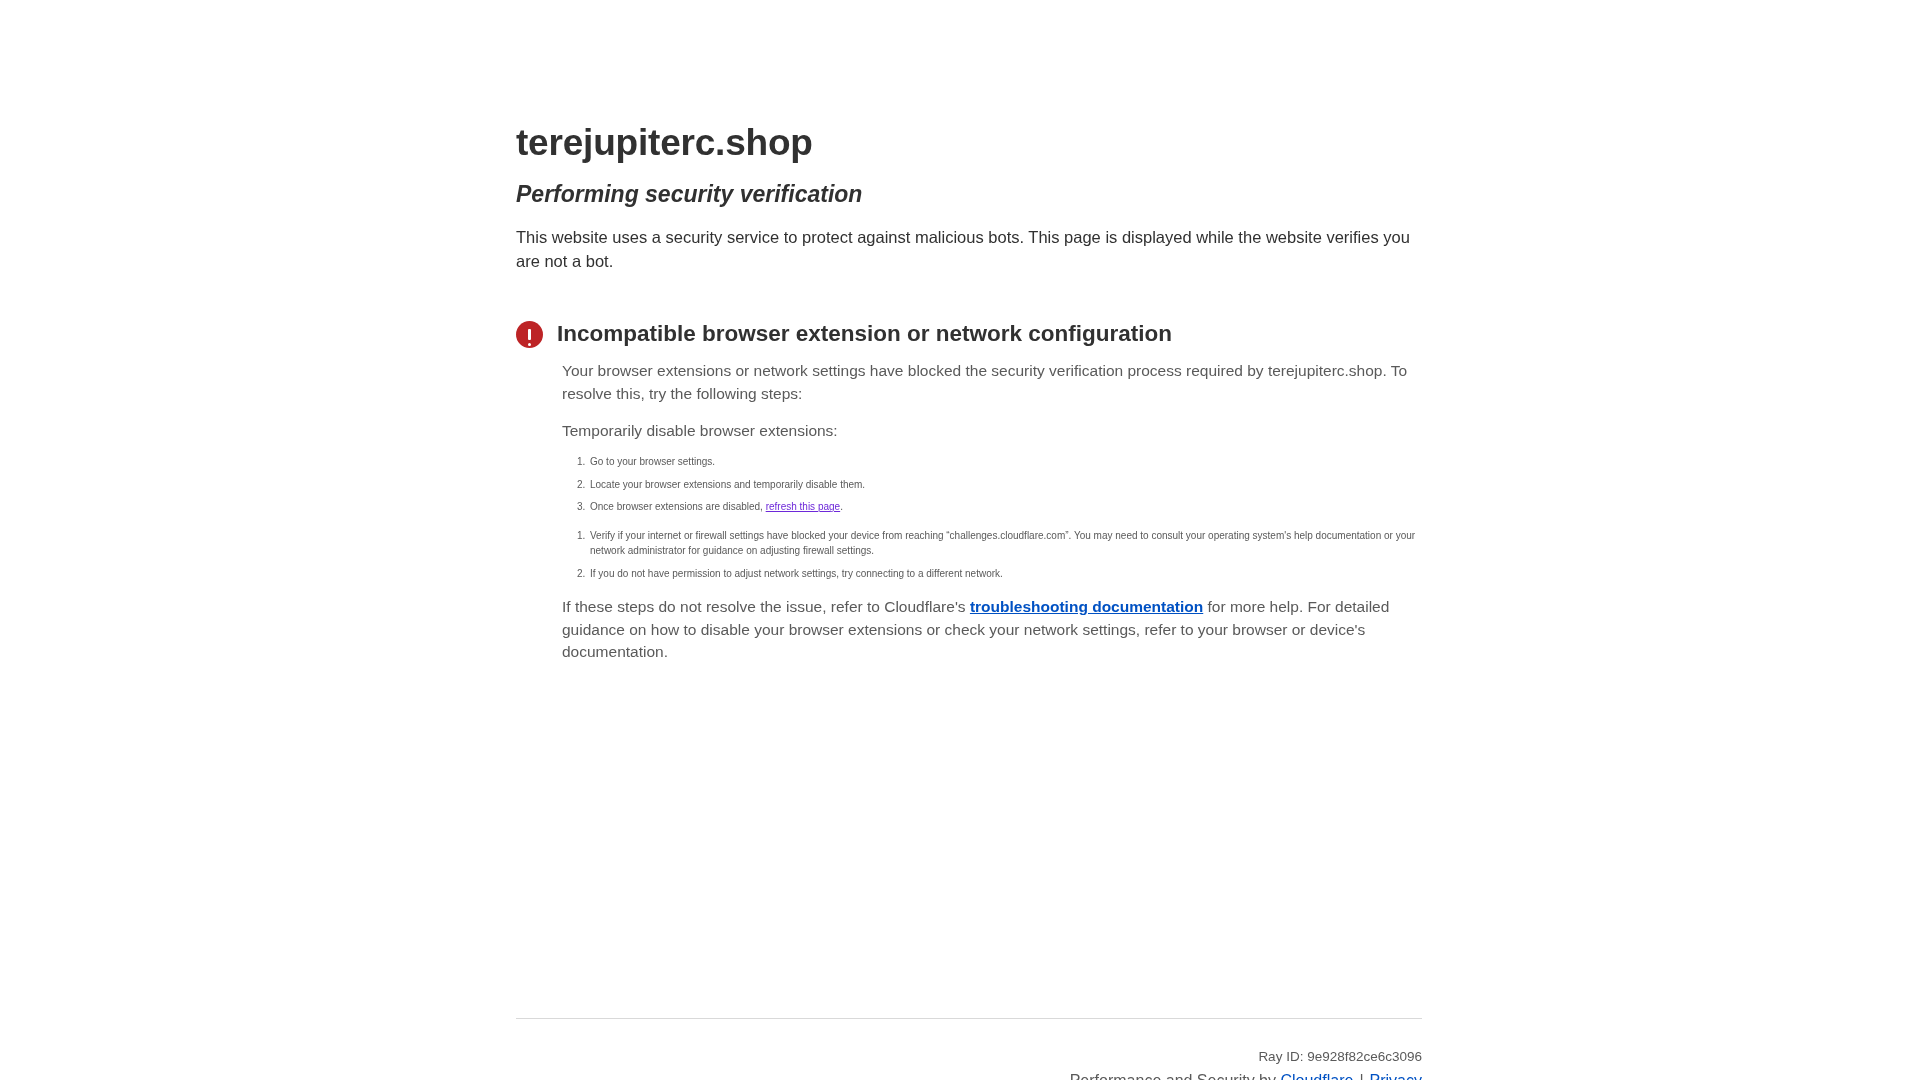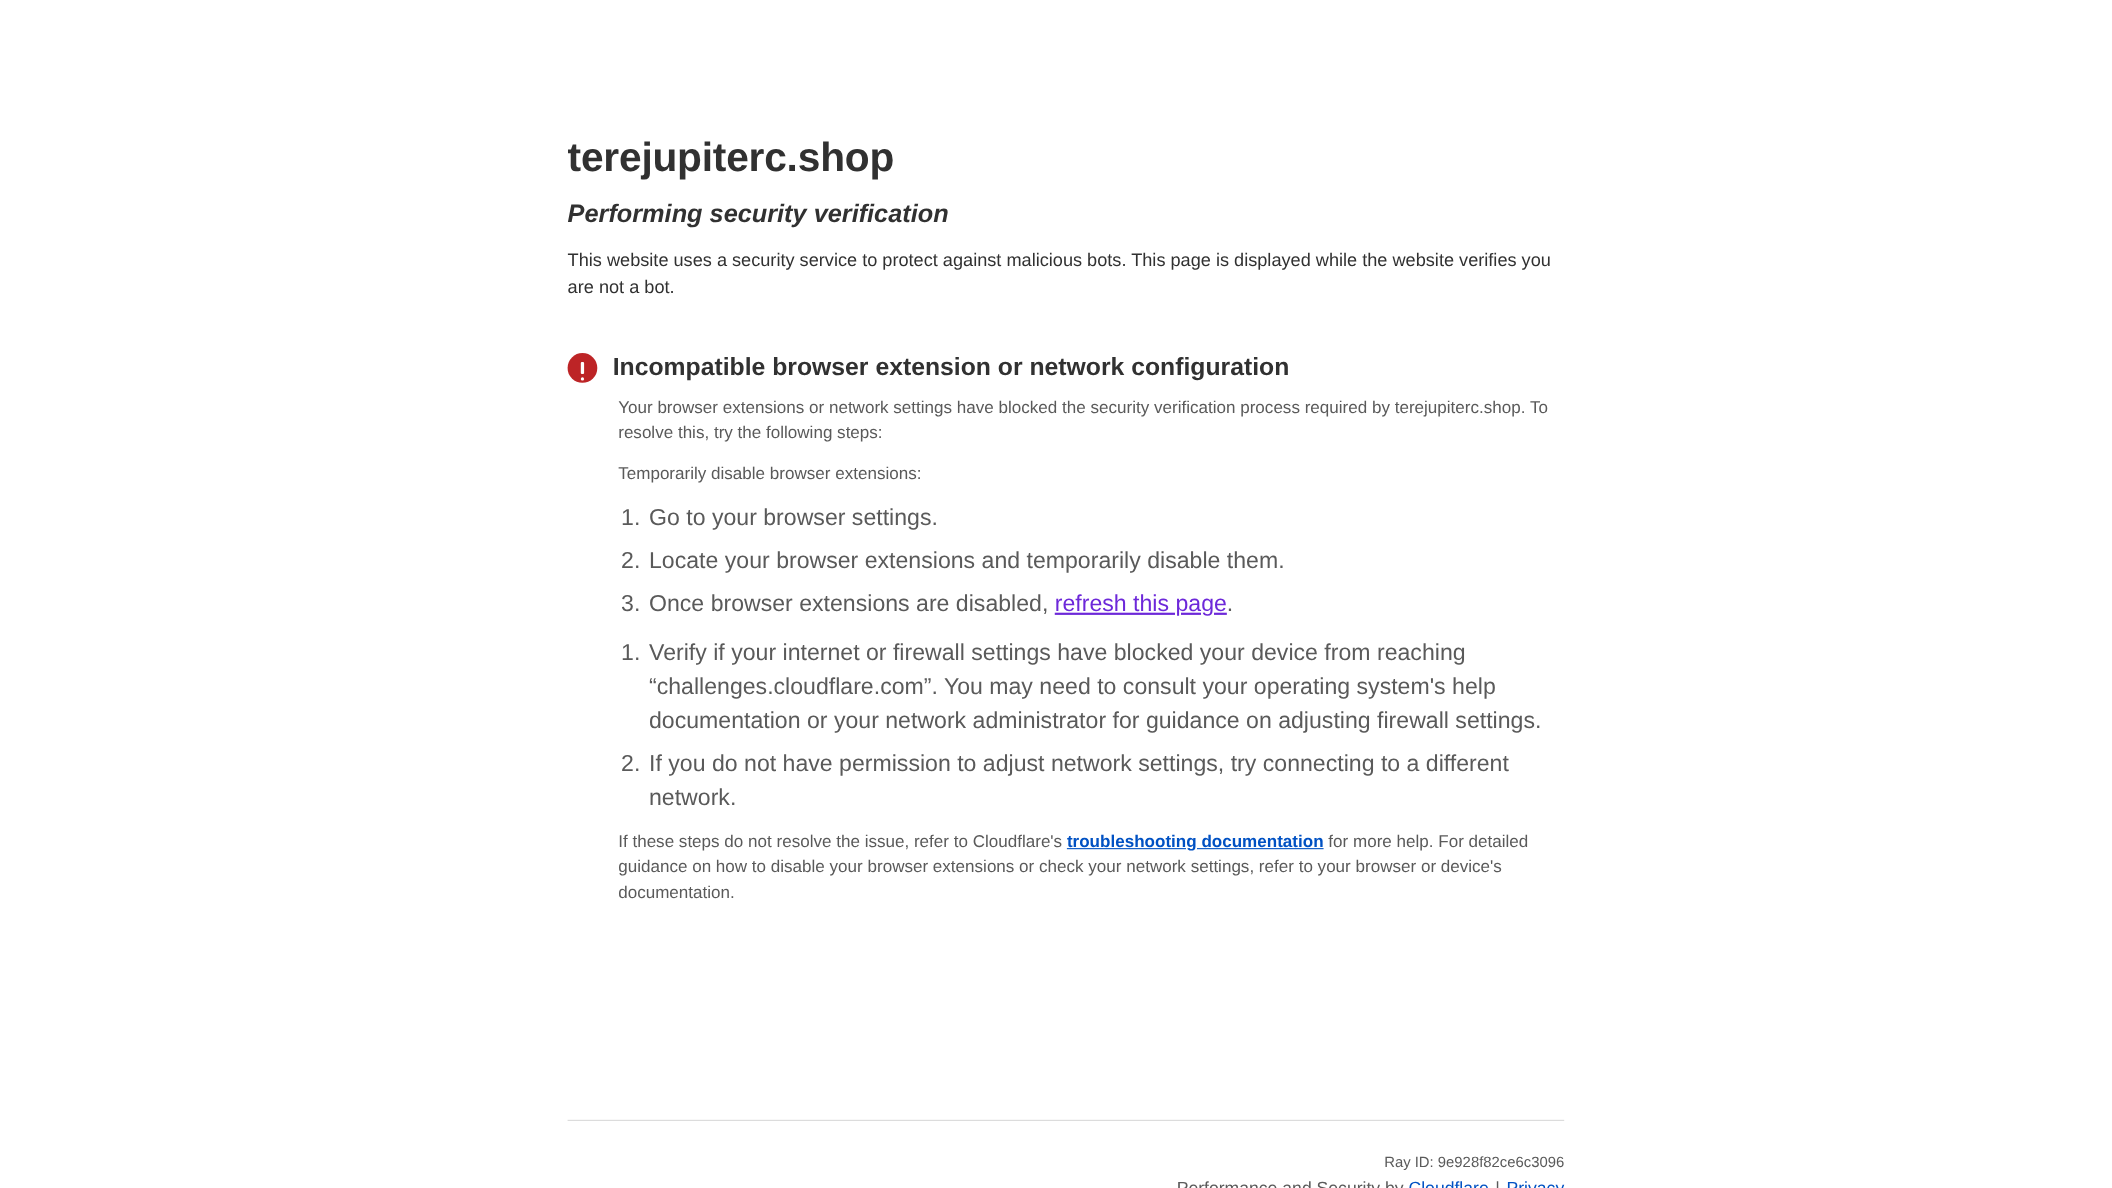--- a/index.html
+++ b/index.html
@@ -108,21 +108,21 @@
     margin: 0 0 14px 0;
     max-width: 860px;
   }
   .alert-body p.tight {
     margin-bottom: 12px;
   }
   ol.steps {
     margin: 0 0 14px 0;
     padding-left: 26px;
     color: #5a5a5a;
-    font-size: 21px;
+    font-size: 10px;
     line-height: 1.48;
     max-width: 860px;
   }
   ol.steps li {
     margin-bottom: 8px;
     padding-left: 2px;
   }
   ol.steps li:last-child { margin-bottom: 0; }
   a.link {
     color: #6d28d9;

